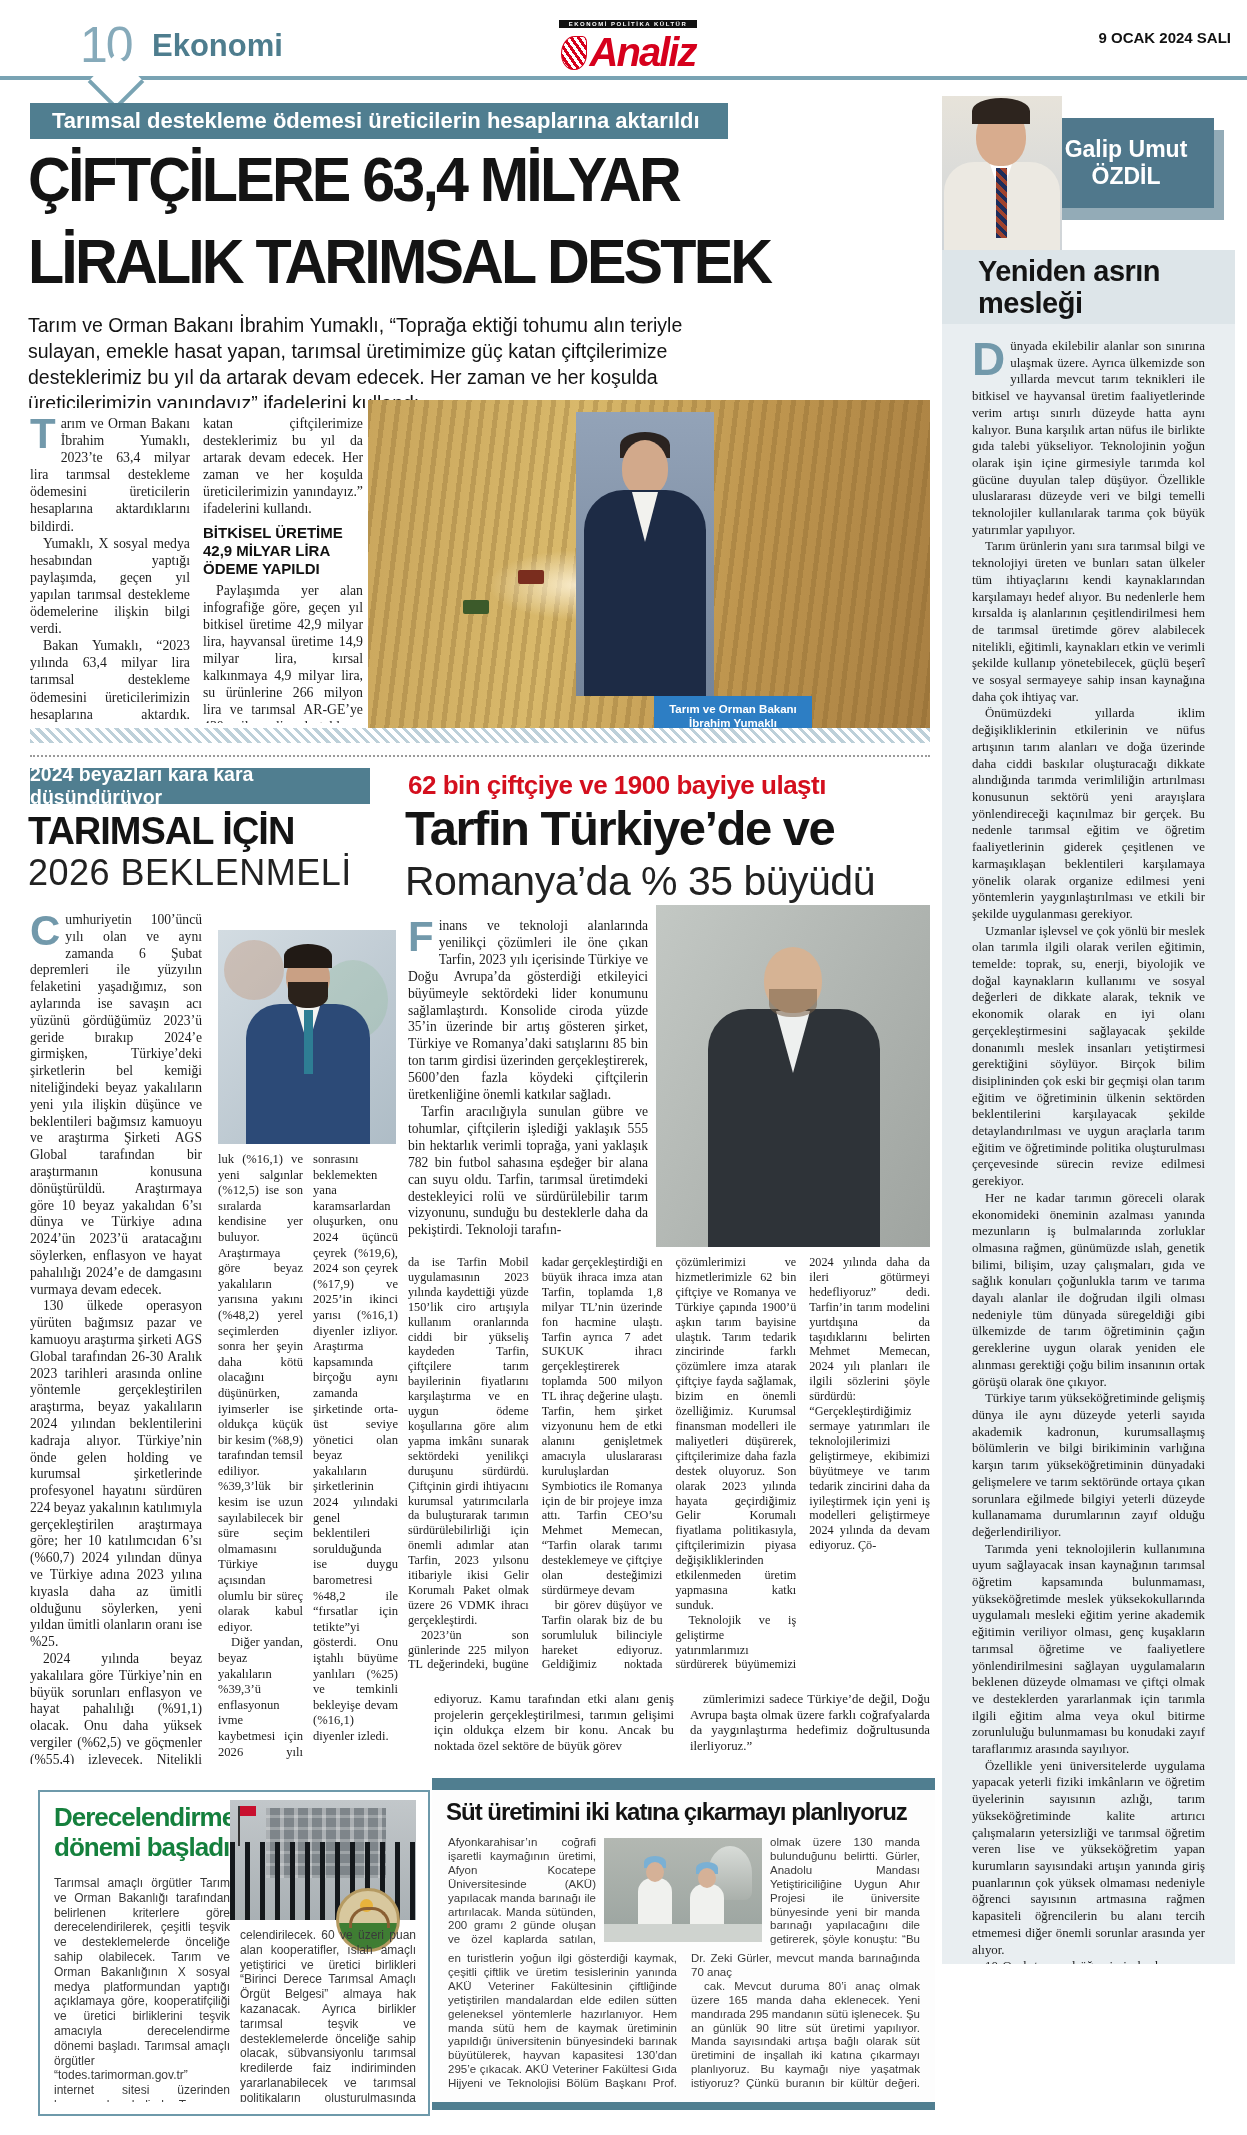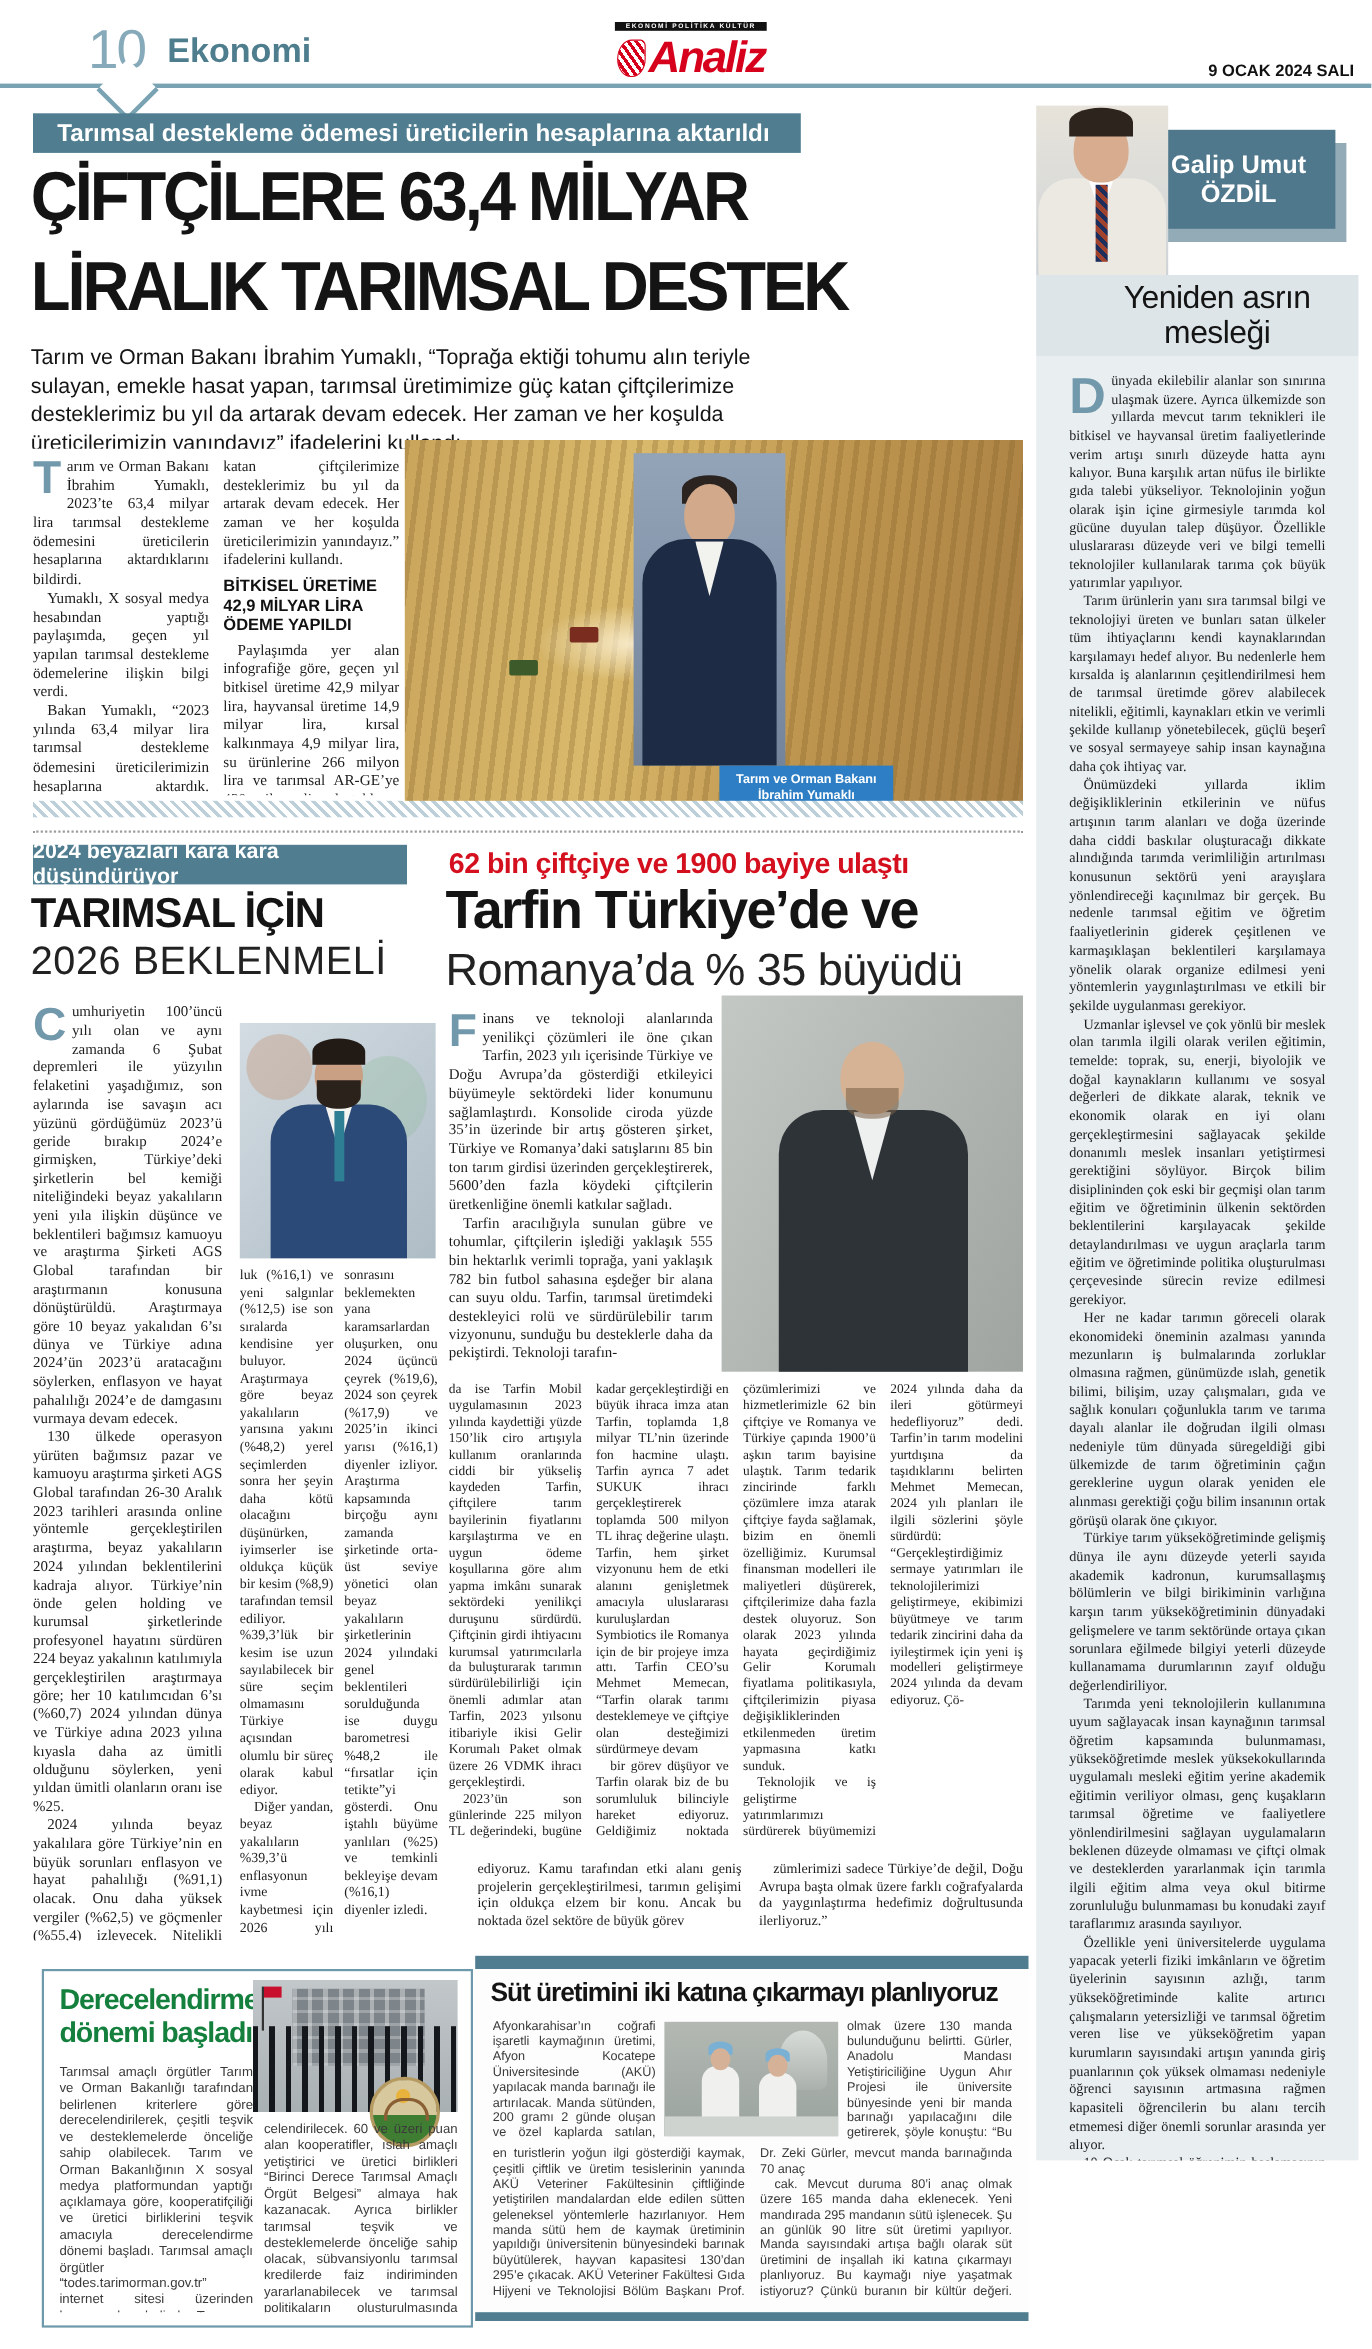--- a/index.html
+++ b/index.html
@@ -12,21 +12,21 @@
   .header-rule{left:0;top:76px;width:1247px;height:4px;background:#79a3b3;}
   .header-notch{left:96px;top:62px;width:36px;height:36px;background:#fff;
       border-right:4px solid #79a3b3;border-bottom:4px solid #79a3b3;transform:rotate(45deg);}
   .logo-wrap{left:548px;top:12px;width:160px;text-align:center;}
   .logo-tagline{display:inline-block;background:#111;color:#fff;font-size:6px;letter-spacing:1.5px;
       padding:1px 10px;font-weight:700;}
   .logo-row{display:flex;align-items:center;justify-content:center;gap:3px;}
   .logo-leaf{width:24px;height:32px;border:1px solid #d6001c;border-radius:60% 20% 55% 55%;
       background:repeating-linear-gradient(55deg,#d6001c 0 3px,#fff 3px 6px);}
   .logo-word{font-size:40px;font-weight:900;font-style:italic;color:#d6001c;letter-spacing:-2px;}
-  .date-label{right:16px;top:56px;font-size:15px;font-weight:700;color:#111;}
+  .date-label{right:16px;top:29px;font-size:15px;font-weight:700;color:#111;}
   
   .kicker-bar{background:#507e90;color:#fff;font-weight:700;display:flex;align-items:center;}
   .serif{font-family:"Liberation Serif",serif;text-align:justify;}
   .dc::first-letter{float:left;font-family:"Liberation Sans",sans-serif;font-weight:900;
       color:#7299ab;font-size:42px;line-height:34px;padding:2px 5px 0 0;}
   p{margin:0;}
   p + p{text-indent:13px;}
   .hatch{background:repeating-linear-gradient(45deg,#bdd0d9 0 3px,#fff 3px 7px);}
   .dotted-rule{border-top:2px dotted #9a9a9a;}
   
@@ -141,22 +141,22 @@
   .cp-suit{position:absolute;left:2px;top:66px;width:116px;height:88px;border-radius:30px 30px 0 0;background:#ece9e2;}
   .cp-shirt{position:absolute;left:48px;top:68px;width:22px;height:34px;background:#fff;clip-path:polygon(0 0,100% 0,50% 100%);}
   .cp-tie{position:absolute;left:54px;top:72px;width:11px;height:70px;
       background:repeating-linear-gradient(45deg,#1d2d5c 0 4px,#a0432e 4px 8px);}
   .name-box{left:1038px;top:118px;width:176px;height:90px;background:#50788c;z-index:4;
       box-shadow:10px 12px 0 #93abb7;display:flex;flex-direction:column;align-items:center;justify-content:center;
       color:#fff;font-weight:800;font-size:23px;line-height:27px;}
   .name-fold{left:1026px;top:118px;width:14px;height:22px;background:#35596b;z-index:3;
       clip-path:polygon(100% 0,100% 100%,0 0);}
   .col-titlebox{left:942px;top:250px;width:293px;height:74px;background:#dde5e9;z-index:2;
-      display:flex;flex-direction:column;align-items:center;justify-content:center;
-      font-size:29px;line-height:32px;font-weight:400;color:#141414;letter-spacing:-.5px;padding-left:36px;box-sizing:border-box;}
+      display:flex;flex-direction:column;justify-content:center;
+      font-size:29px;line-height:32px;font-weight:700;color:#141414;letter-spacing:-.5px;padding-left:36px;box-sizing:border-box;}
   .col-body{left:942px;top:324px;width:293px;height:1640px;background:#e9eef1;box-sizing:border-box;
       padding:14px 30px;font-size:12.9px;line-height:16.7px;overflow:hidden;}
   .col-body .dc::first-letter{font-size:46px;line-height:38px;}
 </style>
 </head>
 <body>
 
 <div class="page">
 
   <div class="abs page-num">10</div>

